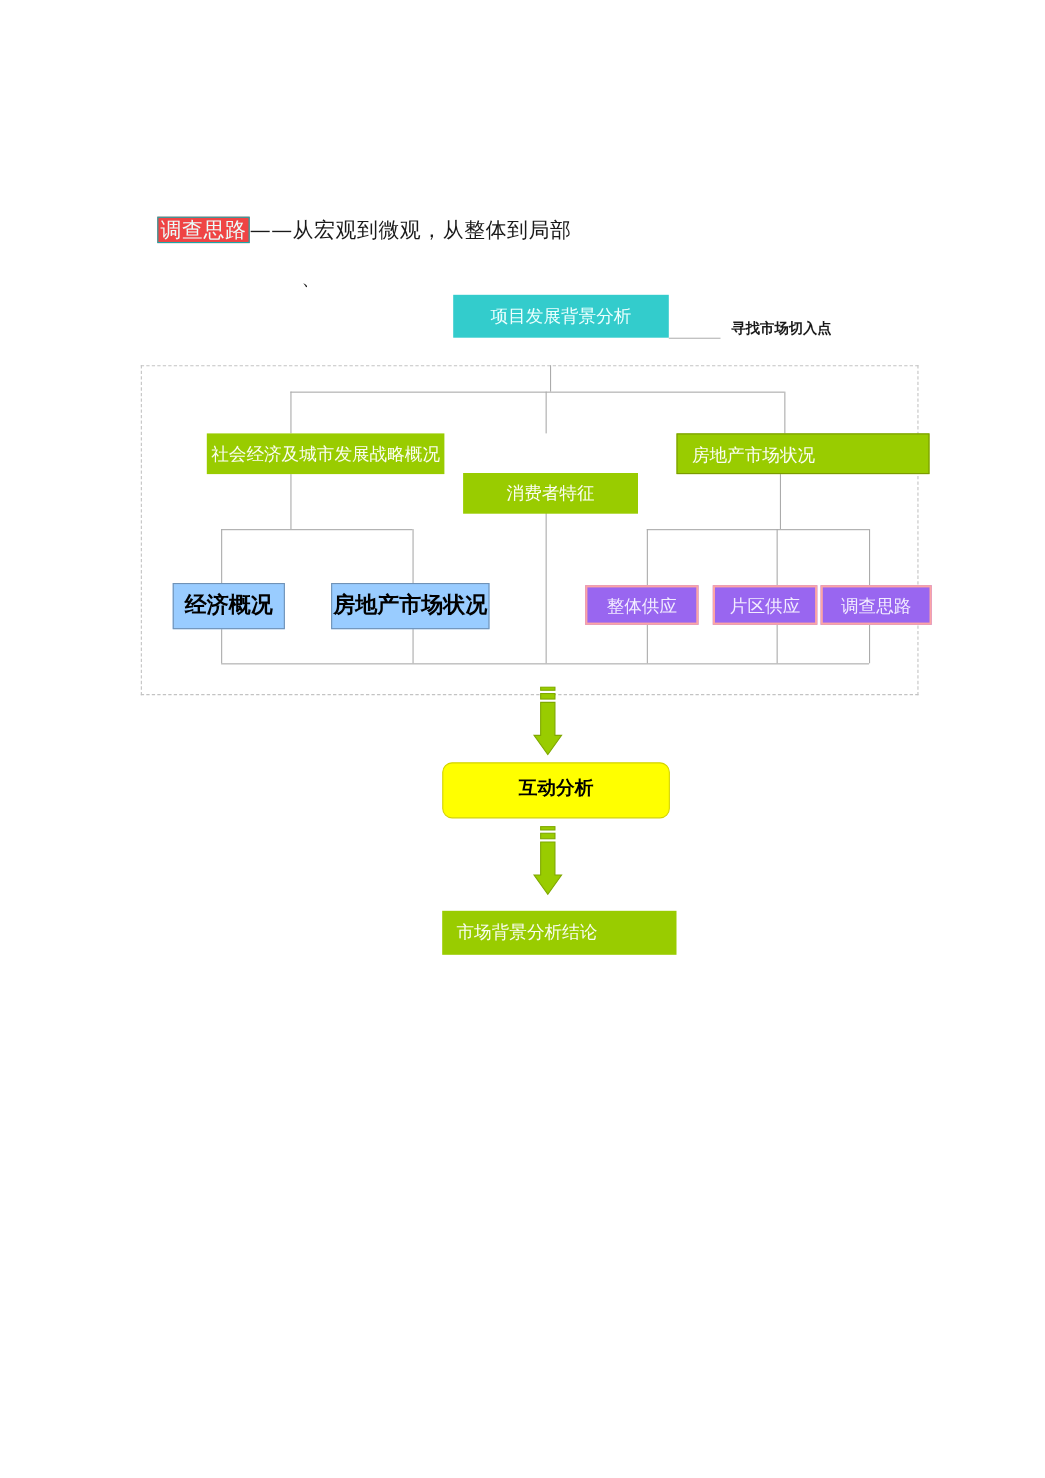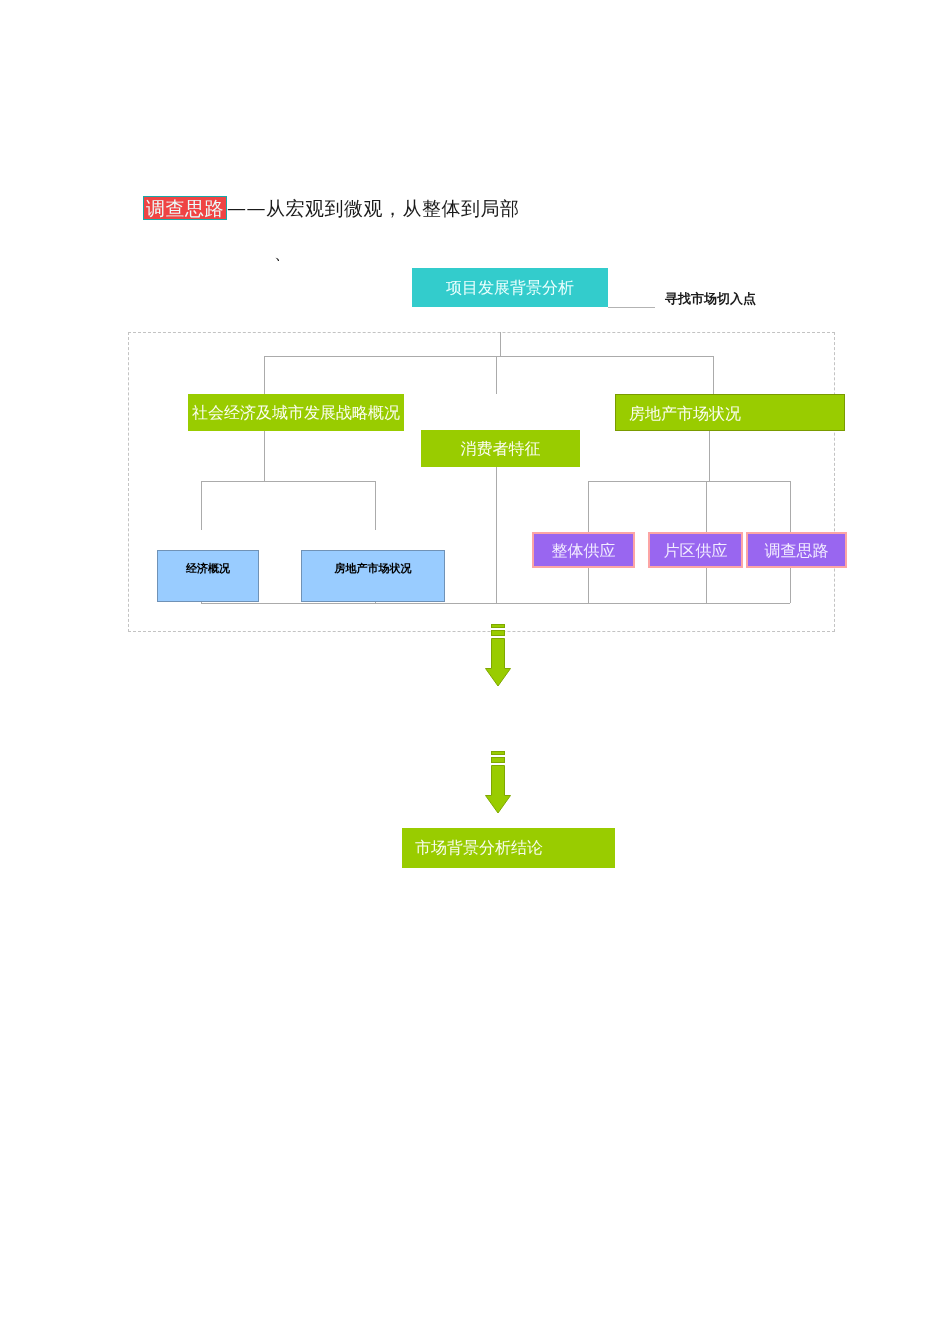--- a/index.html
+++ b/index.html
@@ -26,21 +26,21 @@
   .hlne{height:1px;}
   
   .node{position:absolute;box-sizing:border-box;white-space:nowrap;overflow:hidden;}
   .green{background:#99CC00;color:#fbfdf1;font-size:16px;}
   .lvl1{top:394px;height:37px;line-height:37px;text-align:center;}
   .g1{left:144px;width:216px;margin-left:44px;}
   .g2{left:421px;width:159px;margin-top:36px;}
   .g3{left:615px;width:230px;text-align:left;padding-left:13px;border:1px solid #7a9b00;}
   .blue{
     background:#99CCFF;border:1px solid #7092b6;color:#000;
-    top:530px;height:52px;line-height:36px;text-align:center;font-size:11px;font-weight:bold;margin-top:20px;
+    top:530px;height:42px;line-height:36px;text-align:center;font-size:20px;font-weight:bold;
   }
   .b1{left:157px;width:102px;}
   .b2{left:301px;width:144px;}
   .purple{
     background:#9966F0;border:2px solid #fca5a5;color:#f2ecff;
     top:532px;height:36px;line-height:34px;text-align:center;font-size:16px;z-index:2;
   }
   .p1{left:532px;width:103px;}
   .p2{left:648px;width:95px;}
   .p3{left:746px;width:101px;}
@@ -111,20 +111,21 @@
   <div class="node purple p1">整体供应</div>
   <div class="node purple p2">片区供应</div>
   <div class="node purple p3">调查思路</div>
 
   <svg class="arrow a1" viewBox="0 0 28 63">
     <rect x="7.5" y="0.5" width="13" height="3" fill="#99CC00" stroke="#7fa800" stroke-width="1"></rect>
     <rect x="7.5" y="6.5" width="13" height="5" fill="#99CC00" stroke="#7fa800" stroke-width="1"></rect>
     <path d="M7.5 14.5 L20.5 14.5 L20.5 44.5 L26.5 44.5 L14 62 L1.5 44.5 L7.5 44.5 Z" fill="#99CC00" stroke="#7fa800" stroke-width="1"></path>
   </svg>
 
+  <div class="yellow">互动分析</div>
 
   <svg class="arrow a2" viewBox="0 0 28 63">
     <rect x="7.5" y="0.5" width="13" height="3" fill="#99CC00" stroke="#7fa800" stroke-width="1"></rect>
     <rect x="7.5" y="6.5" width="13" height="5" fill="#99CC00" stroke="#7fa800" stroke-width="1"></rect>
     <path d="M7.5 14.5 L20.5 14.5 L20.5 44.5 L26.5 44.5 L14 62 L1.5 44.5 L7.5 44.5 Z" fill="#99CC00" stroke="#7fa800" stroke-width="1"></path>
   </svg>
 
   <div class="conclusion">市场背景分析结论</div>
 
 </div>

